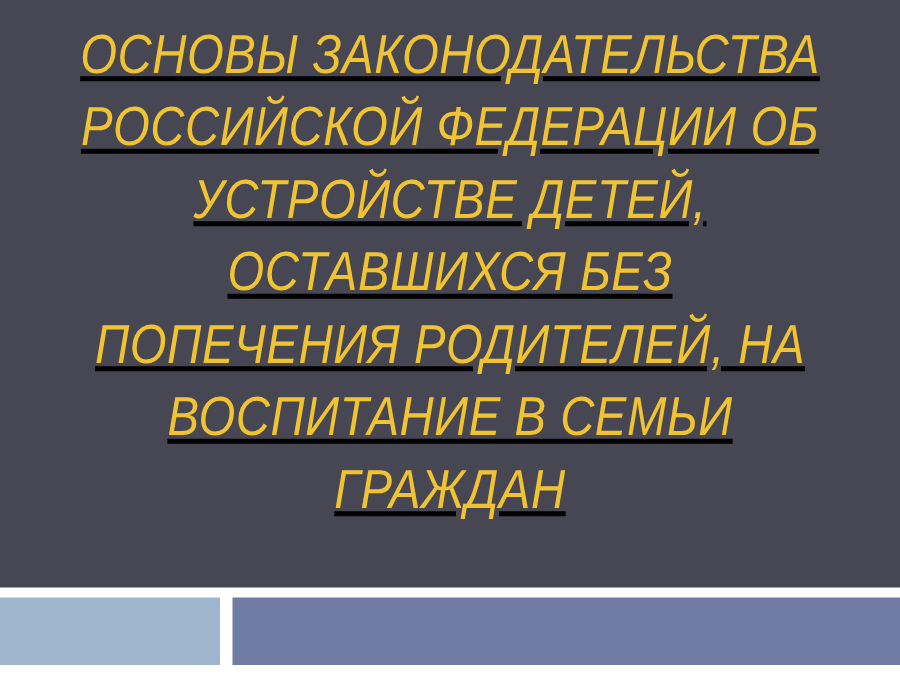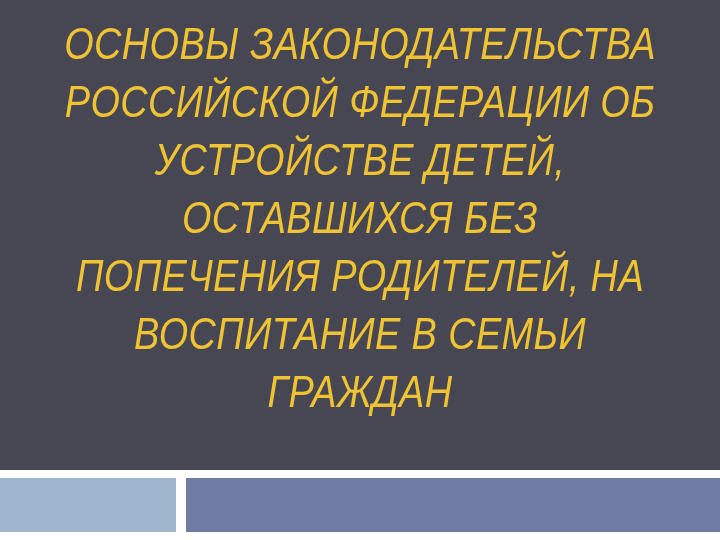--- a/index.html
+++ b/index.html
@@ -83,21 +83,21 @@
     height: 54px;
     background: #707CA3;
   }
 </style>
 </head>
 <body>
 
 <div id="slide" style="background: rgb(255, 255, 255);">
 
   <div id="title-panel" style="background: rgb(71, 70, 83);">
-    <div id="title-block" style="top: 13px; height: 406px;">
+    <div id="title-block" style="top: 13px; height: 406px; text-decoration: underline;">
       <span class="title-line" style="color: rgb(240, 195, 51);">ОСНОВЫ ЗАКОНОДАТЕЛЬСТВА</span>
       <span class="title-line" style="color: rgb(240, 195, 51);">РОССИЙСКОЙ ФЕДЕРАЦИИ ОБ</span>
       <span class="title-line" style="color: rgb(240, 195, 51);">УСТРОЙСТВЕ ДЕТЕЙ,</span>
       <span class="title-line" style="color: rgb(240, 195, 51);">ОСТАВШИХСЯ БЕЗ</span>
       <span class="title-line" style="color: rgb(240, 195, 51);">ПОПЕЧЕНИЯ РОДИТЕЛЕЙ, НА</span>
       <span class="title-line" style="color: rgb(240, 195, 51);">ВОСПИТАНИЕ В СЕМЬИ</span>
       <span class="title-line" style="color: rgb(240, 195, 51);">ГРАЖДАН</span>
     </div>
   </div>
 

